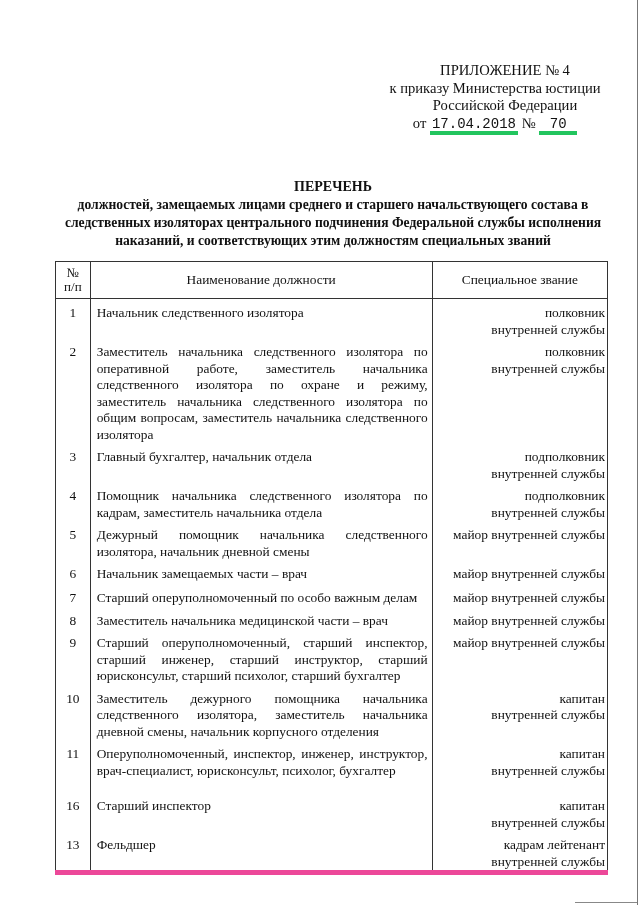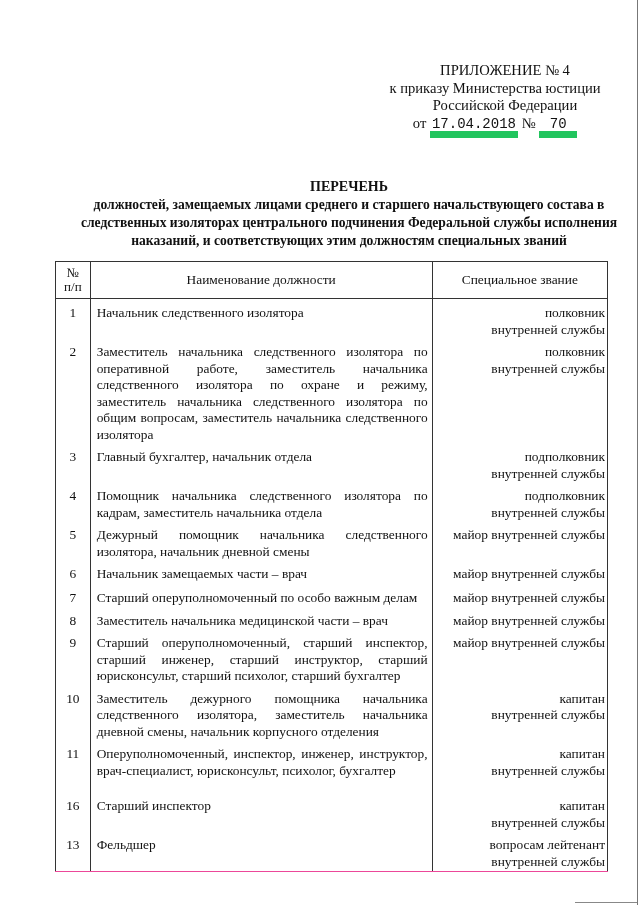--- a/index.html
+++ b/index.html
@@ -16,44 +16,44 @@
   .appendix {
     position: absolute; left: 365px; top: 62px; width: 260px;
     font-size: 14.6px; line-height: 17.5px; text-align: center;
   }
   .appendix .l1 { padding-left: 20px; }
   .appendix .l2 { }
   .appendix .l3 { padding-left: 20px; }
   .appendix .l4 { padding-left: 0px; white-space: nowrap; }
   .mono-u {
     font-family: "Liberation Mono", "DejaVu Sans Mono", monospace; font-size: 14px;
-    display: inline-block; border-bottom: 7px solid #22c55e; line-height: 13px; text-align: center;
+    display: inline-block; border-bottom: 4px solid #22c55e; line-height: 13px; text-align: center;
   }
   .date-u { width: 88px; }
   .num-u { width: 38px; }
 
   .title {
-    position: absolute; left: 66px; top: 178px; width: 566px; text-align: center;
+    position: absolute; left: 50px; top: 178px; width: 566px; text-align: center;
     font-weight: bold; font-size: 13.6px; line-height: 18px;
   }
   .title .main { font-size: 14px; }
 
   table.list {
     position: absolute; left: 55px; top: 261px; width: 553px;
     border-collapse: collapse; font-size: 13.4px; line-height: 16.5px;
   }
   table.list th, table.list td {
     border-left: 1px solid #333; border-right: 1px solid #333;
     vertical-align: top; padding: 0;
   }
   table.list thead th {
     border-top: 1px solid #333; border-bottom: 1px solid #333; font-weight: normal;
     height: 36px; vertical-align: middle; text-align: center;
   }
-  table.list tbody tr:last-child td { border-bottom: 1px solid #ec4899; }
+  table.list tbody tr:last-child td { border-bottom: 5px solid #ec4899; }
   .c1 { width: 35px; text-align: center; }
   .c2 { width: 344px; }
   .c3 { width: 172px; }
   td.num { text-align: center; padding-top: 6px !important; }
   td.pos { padding: 6px 4px 0 6px !important; text-align: justify; }
   td.rank { padding: 6px 2px 0 6px !important; text-align: right; }
   .hdr-num { line-height: 14px; font-size: 13px; }
 </style>
 </head>
 <body>
@@ -183,18 +183,18 @@
         <td class="c2 pos">Старший инспектор</td>
         <td class="c3 rank">
           <div>капитан</div>
           <div>внутренней службы</div>
         </td>
       </tr>
       <tr style="height: 40px;">
         <td class="c1 num">13</td>
         <td class="c2 pos">Фельдшер</td>
         <td class="c3 rank">
-          <div>вопросам лейтенант</div>
+          <div>кадрам лейтенант</div>
           <div>внутренней службы</div>
         </td>
       </tr>
     </tbody>
 </table>
 
 </body></html>

